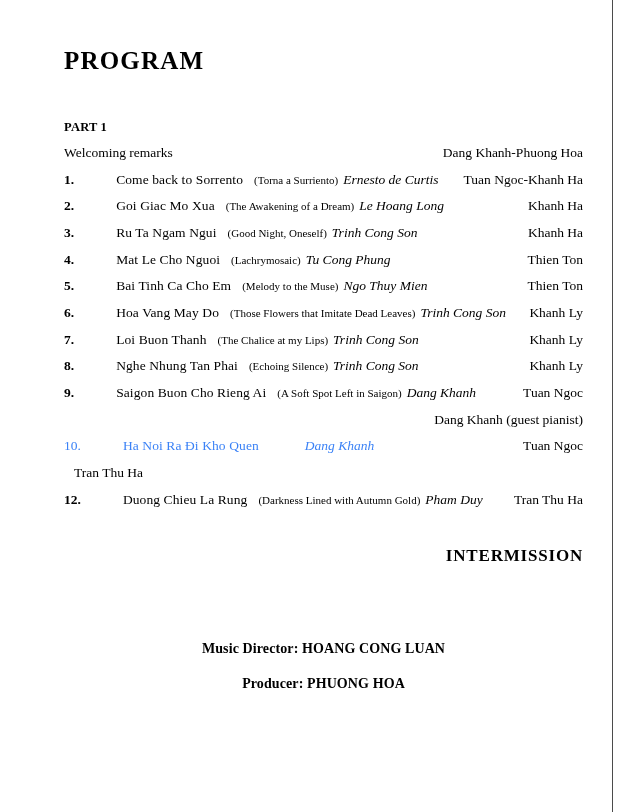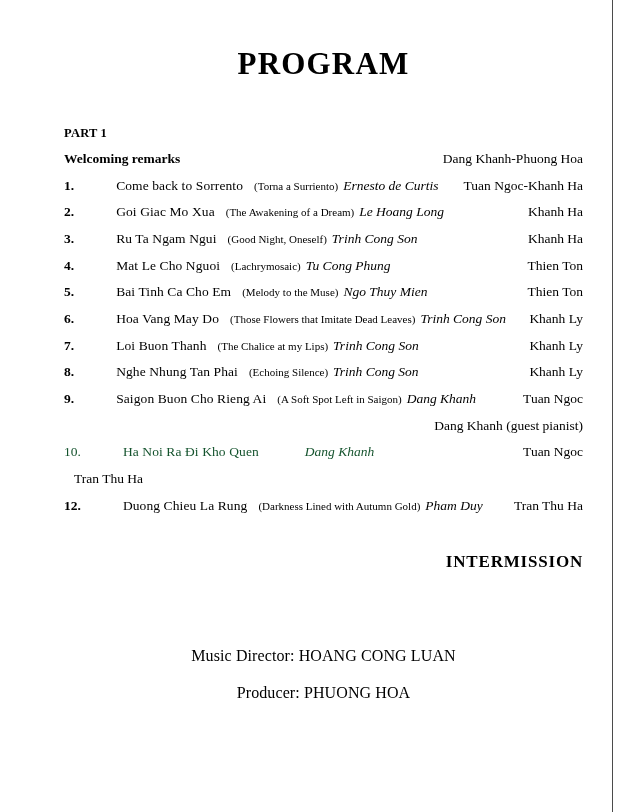--- a/index.html
+++ b/index.html
@@ -44,23 +44,22 @@
 
   
   #content {
     position: absolute;
     left: 64px;
     top: 0;
     width: 519px;  
   }
 
   .doc-title {
-    text-align: center;
-    font-weight: bold;
-    font-size: 31px;
+    font-weight: bold;
+    font-size: 25px;
     letter-spacing: 1.2px;
     margin-top: 48px;
     margin-bottom: 0;
     line-height: 1;
   }
 
   .part-label {
     font-weight: bold;
     font-size: 12.5px;
     letter-spacing: .2px;
@@ -97,44 +96,44 @@
   .translation {
     font-size: 11px;
     margin-left: 11px;
     letter-spacing: 0;
   }
   .composer {
     font-style: italic;
     margin-left: 5px;
   }
   .composer.gap { margin-left: 46px; }
-  .plain-text { font-weight: bold; }
-
-  
-  .row.faded .left, .row.faded .left * { color: #14532d; }
+  .plain-text { font-weight: normal; }
+
+  
+  .row.faded .left, .row.faded .left * { color: #3b82f6; }
 
   
   .row.credit-only { justify-content: flex-end; }
 
   .intermission {
     text-align: right;
     font-weight: bold;
     font-size: 17px;
     letter-spacing: .8px;
     margin-top: 40px;
     line-height: 1;
   }
 
   .credits {
     margin-top: 78px;
     text-align: center;
   }
   .credits .credit-line {
-    font-size: 16px;
-    font-weight: normal;
+    font-size: 14px;
+    font-weight: bold;
     margin-top: 21px;
     line-height: 1;
     letter-spacing: .1px;
   }
   .credits .credit-line:first-child { margin-top: 0; }
 </style>
 </head>
 <body>
 
 <div id="page">

